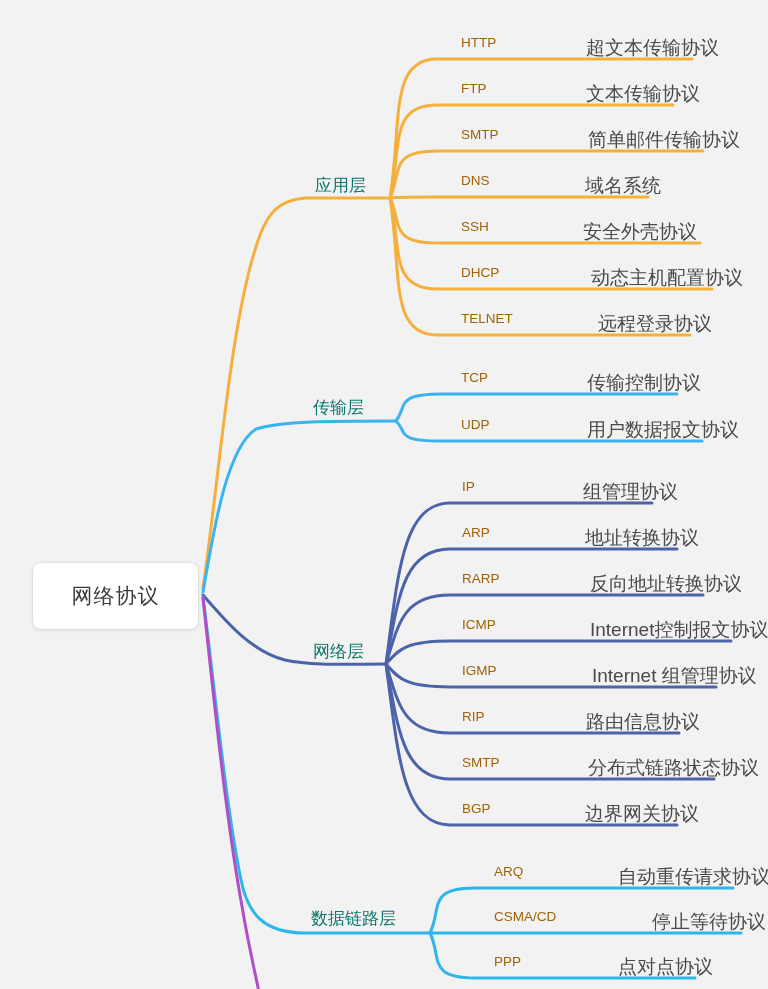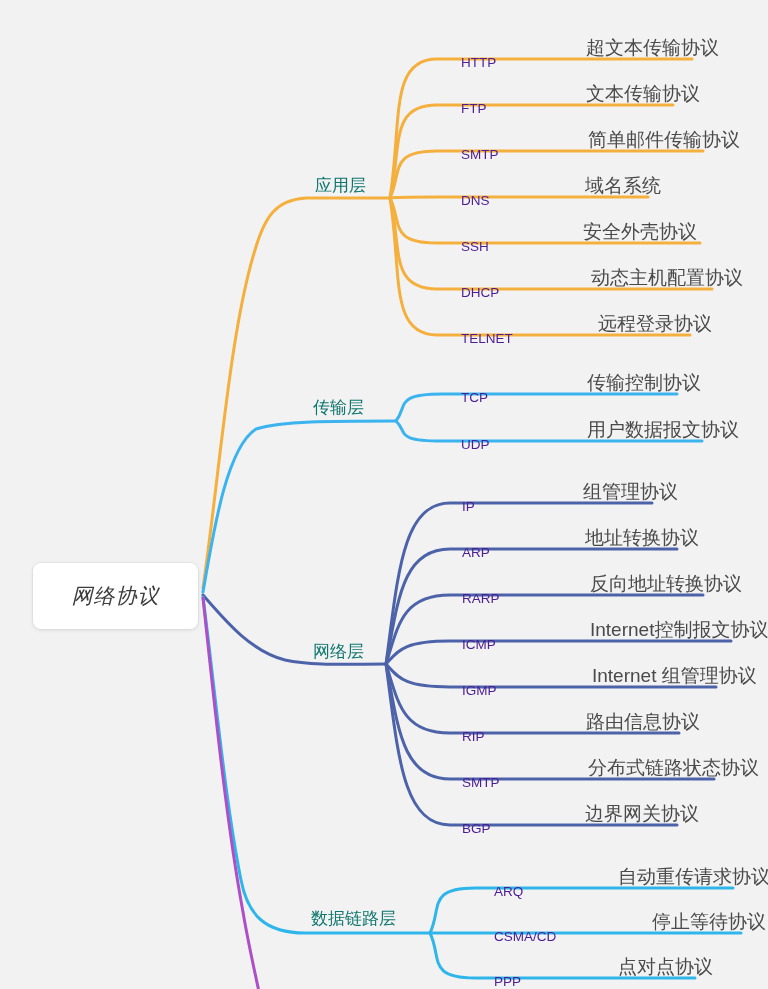--- a/index.html
+++ b/index.html
@@ -8,25 +8,25 @@
     background:#f2f2f2;
     font-family:"Liberation Sans","DejaVu Sans",sans-serif;
   }
   #stage{position:absolute;inset:0;width:768px;height:989px;}
   svg#links{position:absolute;left:0;top:0;z-index:1;}
   .node{position:absolute;z-index:2;white-space:nowrap;color:#4a4a4a;}
   .root-box{
     position:absolute;left:33px;top:563px;width:165px;height:66px;
     background:#ffffff;border-radius:8px;z-index:2;
     box-shadow:0 1px 4px rgba(0,0,0,0.10), 0 0 0 1px rgba(0,0,0,0.03);
-    display:flex;align-items:center;justify-content:center;font-style:italic;
+    display:flex;align-items:center;justify-content:center;
   }
   .root-box span{font-size:21px;color:#3c3c3c;letter-spacing:1px;}
   .bl{font-size:17px;color:#0f766e;}
-  .ll{font-size:13.5px;color:#4c1d95;margin-top:20px;}
+  .ll{font-size:13.5px;color:#a16207;}
   .ld{font-size:19px;color:#4a4a4a;}
 </style>
 </head>
 <body style="background: rgb(242, 242, 242);">
 
 <div id="stage">
 
   <svg id="links" width="768" height="989">
       <path d="M203,588 C220,470 230,330 255,250 C265,216 276,200 306,198 L390,198" fill="none" stroke="#f5af3d" stroke-width="3" stroke-linecap="round"></path>
       <path d="M390,198 C402,121.55 389,59 437,59 L692,59" fill="none" stroke="#f5af3d" stroke-width="3" stroke-linecap="round"></path>

